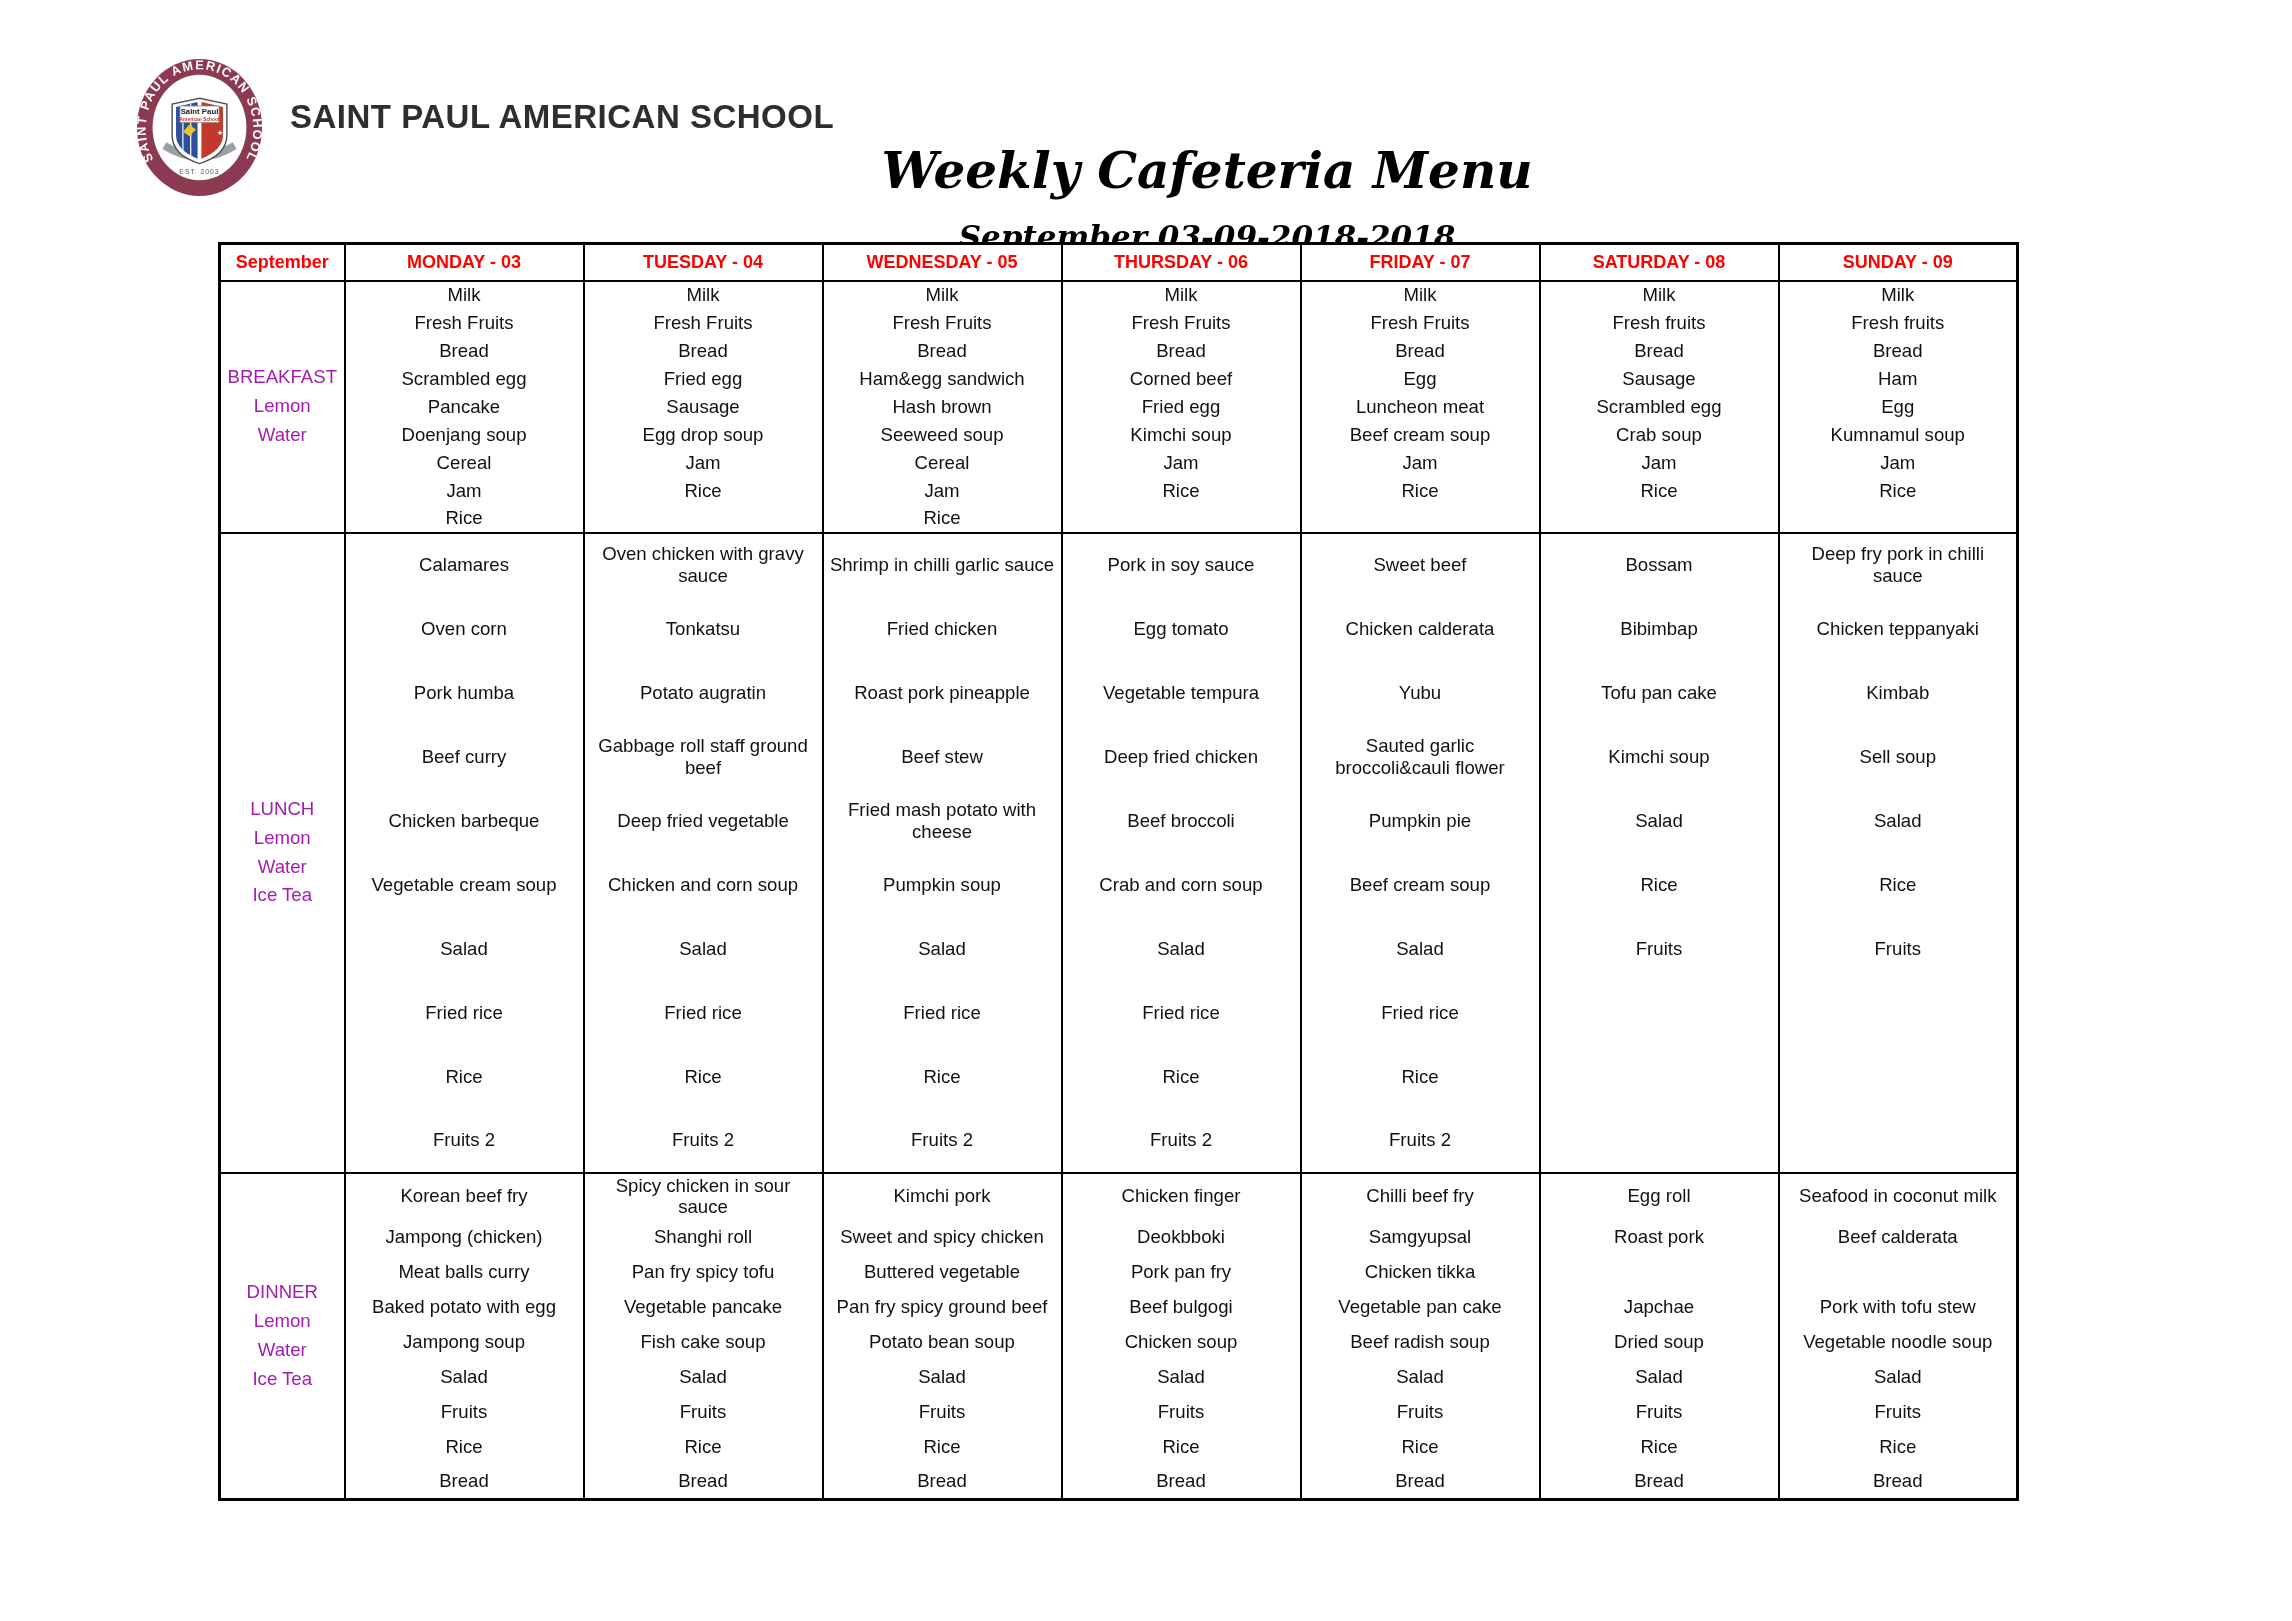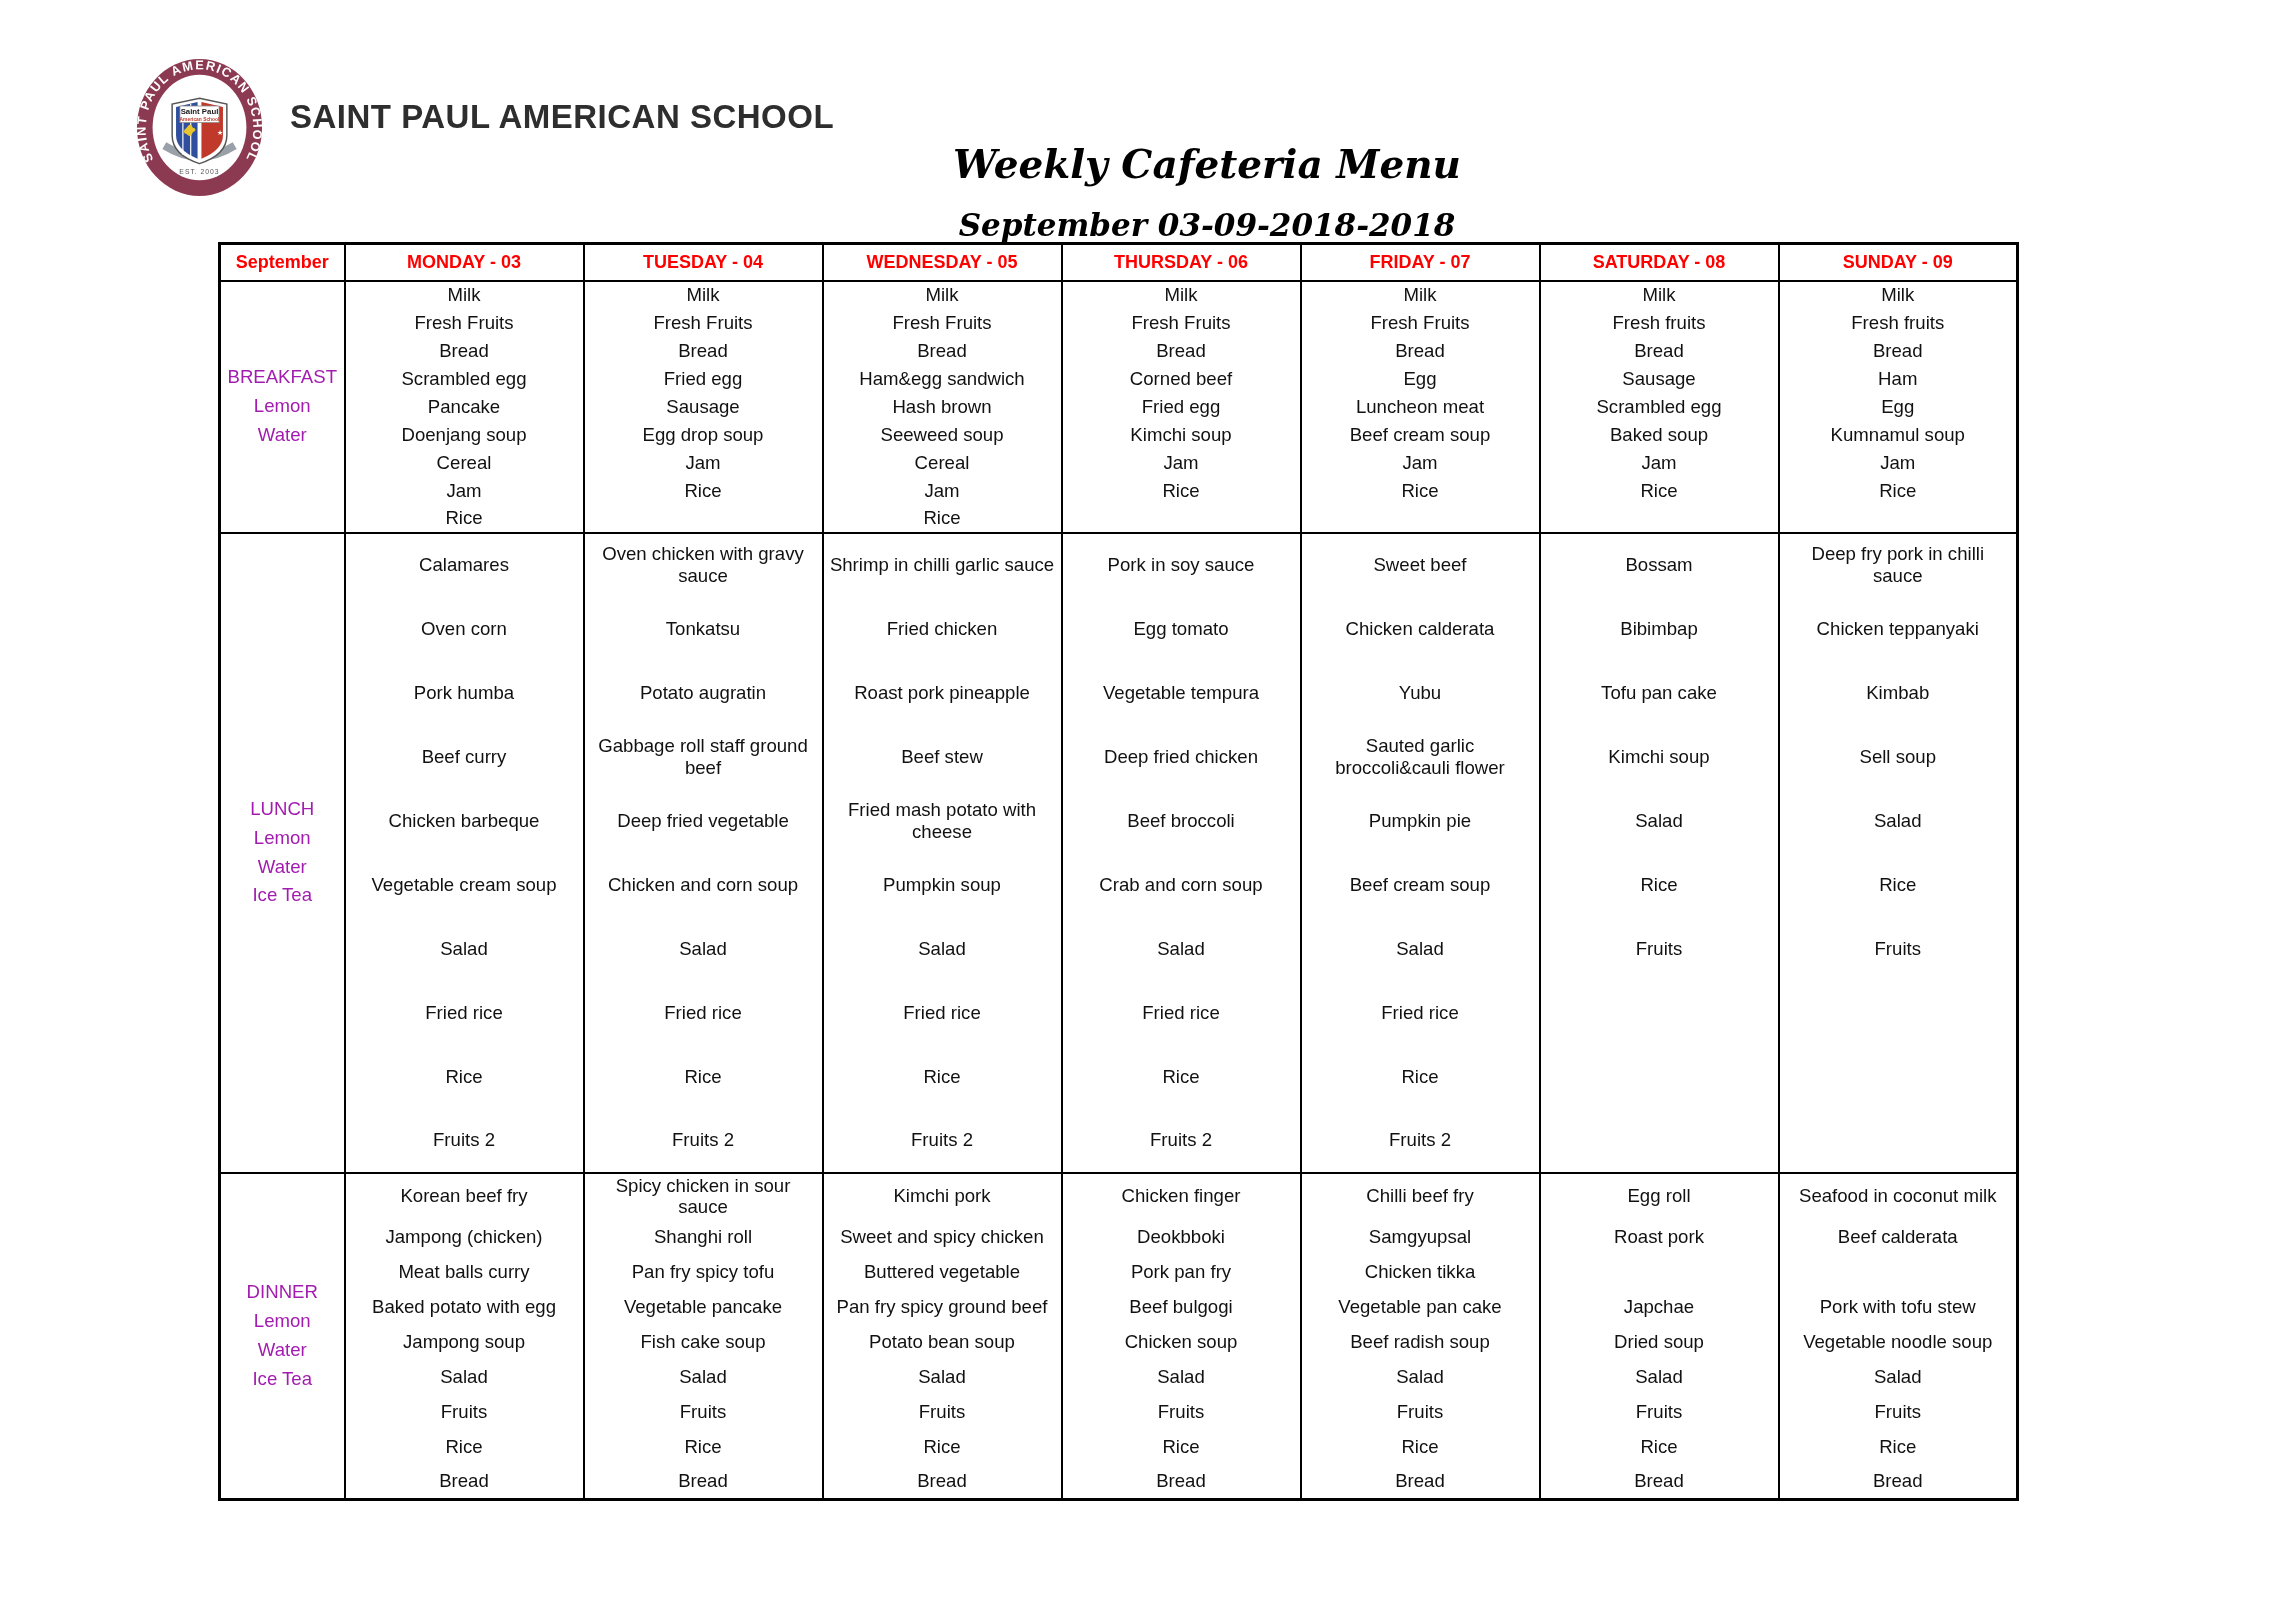--- a/index.html
+++ b/index.html
@@ -11,21 +11,21 @@
 
   
   .logo{position:absolute;left:135px;top:57px;width:129px;height:141px;}
   .school-name{
     position:absolute;left:290px;top:98px;
     font-size:33px;font-weight:bold;color:#2e2e2e;letter-spacing:0.5px;white-space:nowrap;
   }
   .title-block{position:absolute;left:864px;top:143px;width:686px;text-align:center;}
   .menu-title{
     font-family:"DejaVu Serif", serif;font-style:italic;font-weight:bold;
-    font-size:39px;color:#000;line-height:1.1;
+    font-size:50px;color:#000;line-height:1.1;
   }
   .menu-subtitle{
     font-family:"DejaVu Serif", serif;font-style:italic;font-weight:bold;
     font-size:31px;color:#000;margin-top:21px;
   }
 
   
   table.menu{
     position:absolute;left:218px;top:242px;
     border-collapse:collapse;table-layout:fixed;background:#fff;
@@ -164,21 +164,21 @@
           <td>Luncheon meat</td>
           <td>Scrambled egg</td>
           <td>Egg</td>
         </tr>
         <tr class="sec-breakfast">
           <td>Doenjang soup</td>
           <td>Egg drop soup</td>
           <td>Seeweed soup</td>
           <td>Kimchi soup</td>
           <td>Beef cream soup</td>
-          <td>Baked soup</td>
+          <td>Crab soup</td>
           <td>Kumnamul soup</td>
         </tr>
         <tr class="sec-breakfast">
           <td>Cereal</td>
           <td>Jam</td>
           <td>Cereal</td>
           <td>Jam</td>
           <td>Jam</td>
           <td>Jam</td>
           <td>Jam</td>

